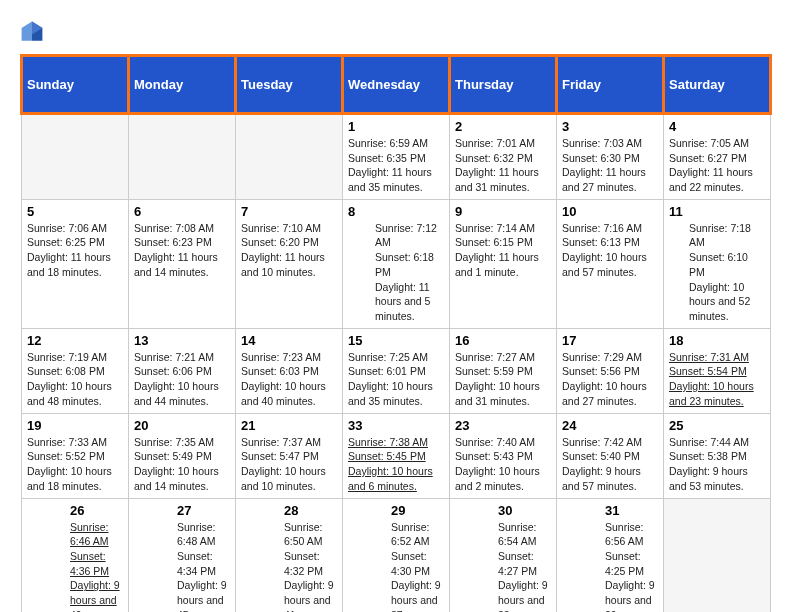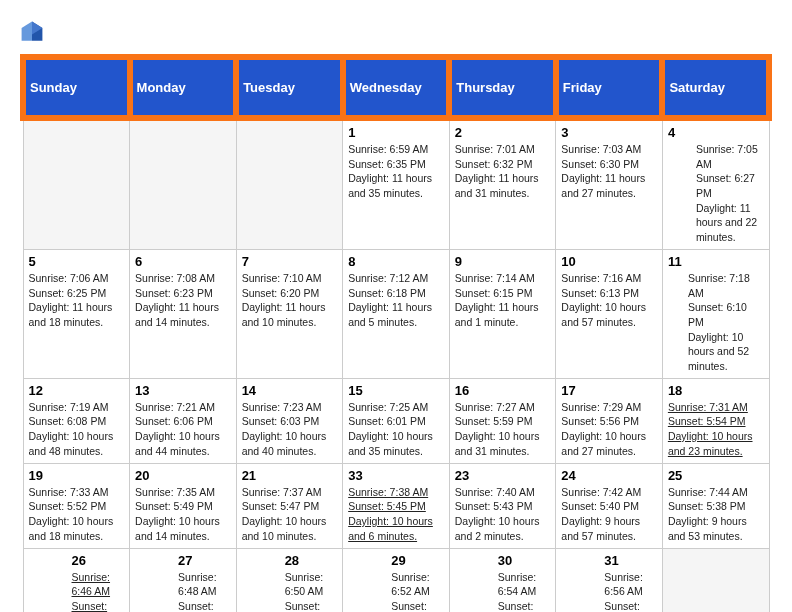--- a/index.html
+++ b/index.html
@@ -49,21 +49,21 @@
       border-collapse: collapse;
       font-size: 11px;
     }
     thead th {
       background: #2255cc;
       color: #fff;
       padding: 20px 4px;
       text-align: left;
       font-size: 13px;
       font-weight: bold;
-      border: 6px solid #f97316;
+      border: 3px solid #f97316;
     }
     td {
       border: 1px solid #ccc;
       vertical-align: top;
       padding: 4px 5px;
       width: calc(100% / 7);
       min-height: 80px;
       height: 85px;
       background: #fff;
     }
@@ -141,21 +141,21 @@
 Daylight: 11 hours and 31 minutes.</div>
         </td>
         <td class="has-data">
           <span class="day-number">3</span>
           <div class="day-info" style="white-space: pre-line;">Sunrise: 7:03 AM
 Sunset: 6:30 PM
 Daylight: 11 hours and 27 minutes.</div>
         </td>
         <td class="has-data">
           <span class="day-number">4</span>
-          <div class="day-info" style="white-space: pre-line; margin-left: 28px;">Sunrise: 7:05 AM
+          <div class="day-info" style="white-space: pre-line;">Sunrise: 7:05 AM
 Sunset: 6:27 PM
 Daylight: 11 hours and 22 minutes.</div>
         </td>
       </tr>
       <tr>
         <td class="has-data">
           <span class="day-number">5</span>
           <div class="day-info" style="white-space: pre-line;">Sunrise: 7:06 AM
 Sunset: 6:25 PM
 Daylight: 11 hours and 18 minutes.</div>
@@ -167,21 +167,21 @@
 Daylight: 11 hours and 14 minutes.</div>
         </td>
         <td class="has-data">
           <span class="day-number">7</span>
           <div class="day-info" style="white-space: pre-line;">Sunrise: 7:10 AM
 Sunset: 6:20 PM
 Daylight: 11 hours and 10 minutes.</div>
         </td>
         <td class="has-data">
           <span class="day-number">8</span>
-          <div class="day-info" style="white-space: pre-line;">Sunrise: 7:12 AM
+          <div class="day-info" style="white-space: pre-line; margin-left: 27px;">Sunrise: 7:12 AM
 Sunset: 6:18 PM
 Daylight: 11 hours and 5 minutes.</div>
         </td>
         <td class="has-data">
           <span class="day-number">9</span>
           <div class="day-info" style="white-space: pre-line;">Sunrise: 7:14 AM
 Sunset: 6:15 PM
 Daylight: 11 hours and 1 minute.</div>
         </td>
         <td class="has-data">

